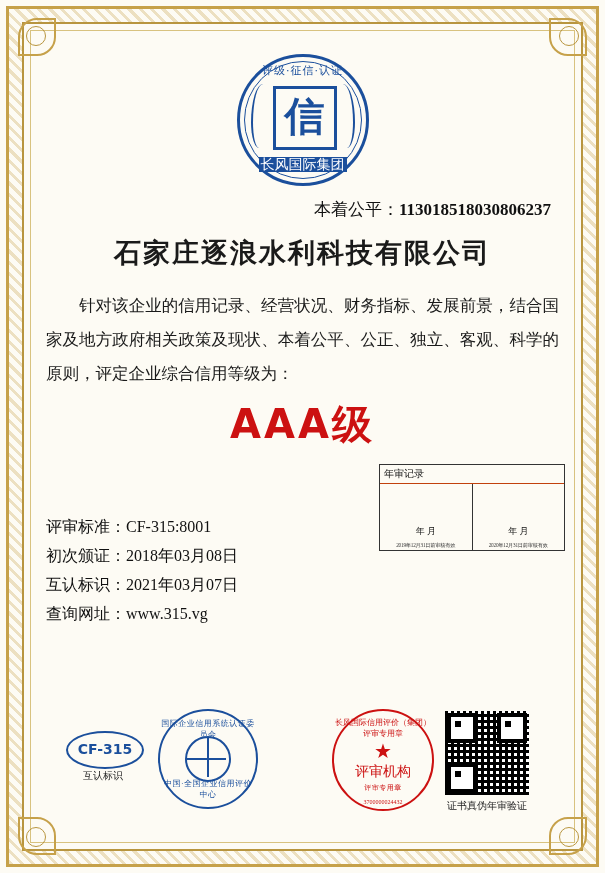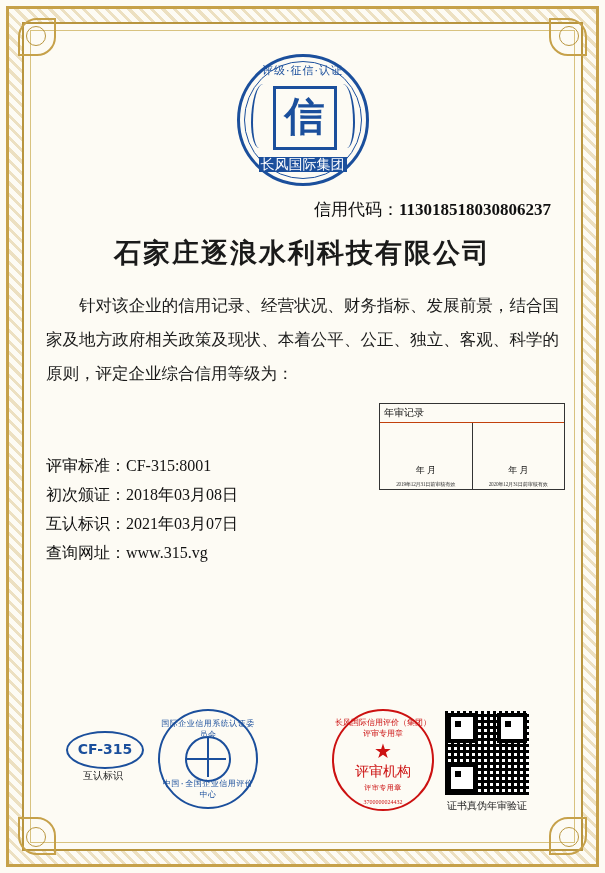--- a/index.html
+++ b/index.html
@@ -332,21 +332,20 @@
     width: 40px;
     height: 2px;
     background: #1b4f9c;
   }
   .seal-blue .arc-text {
     position: absolute;
     left: 0; right: 0;
     text-align: center;
     font-size: 8px;
     letter-spacing: 0.5px;
-    font-family: Liberation Mono, monospace;
   }
   .seal-blue .arc-top { top: 7px; }
   .seal-blue .arc-bottom { bottom: 7px; }
 
   .seal-red {
     left: 292px;
     top: 2px;
     width: 98px;
     height: 98px;
     border: 2px solid #cc1111;
@@ -433,29 +432,30 @@
         <div class="wheat-l"></div>
         <div class="wheat-r"></div>
         <div class="top-text">评级·征信·认证</div>
         <div class="center-box">信</div>
         <div class="bottom-band">长风国际集团</div>
       </div>
     </div>
 
 
     <div class="credit-code">
-      <span>信用代码：</span><b>113018518030806237</b>
+      <span>本着公平：</span><b>113018518030806237</b>
     </div>
 
     <div class="company-name">石家庄逐浪水利科技有限公司</div>
 
     <div class="body-text">
       <span class="indent">针对该企业的信用记录、经营状况、财务指标、发展前景，结合国家及地方政府相关政策及现状、本着公平、公正、独立、客观、科学的原则，评定企业综合信用等级为：</span>
     </div>
 
+    <div class="grade">AAA级</div>
 
     <div class="info-row">
       <div class="info-list">
         <div>评审标准：CF-315:8001</div>
         <div>初次颁证：2018年03月08日</div>
         <div>互认标识：2021年03月07日</div>
         <div>查询网址：www.315.vg</div>
       </div>
 
       <div class="year-review">

